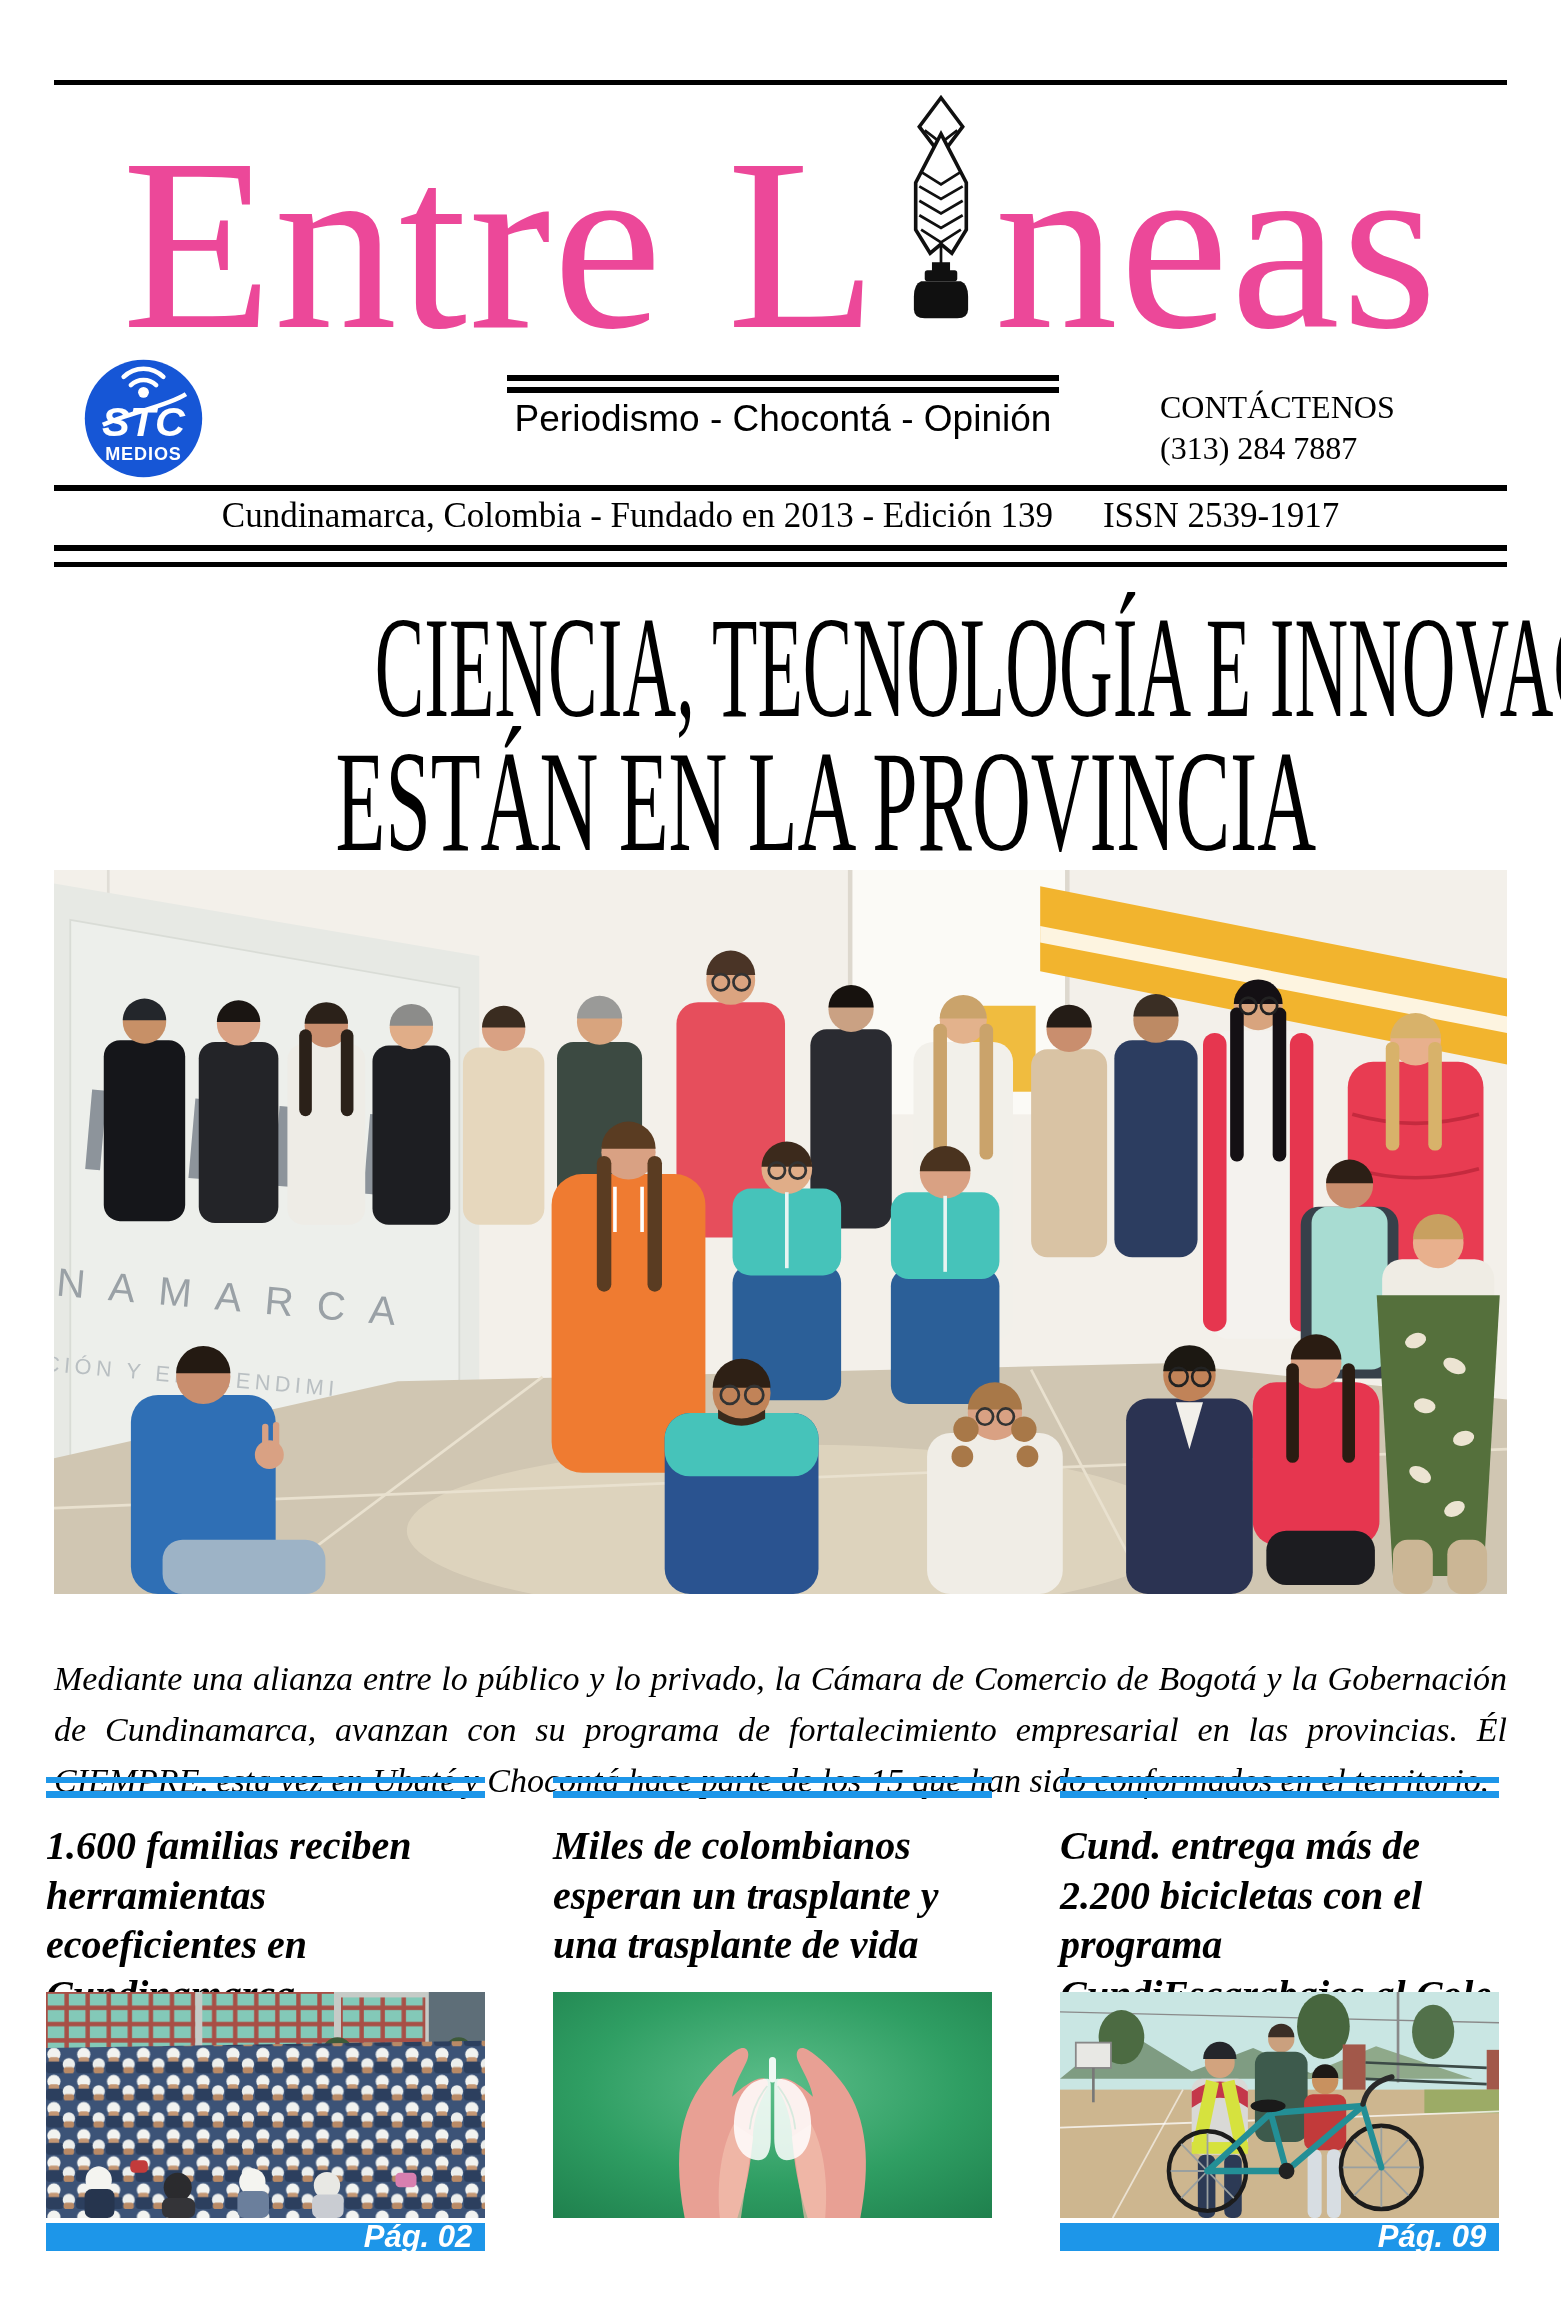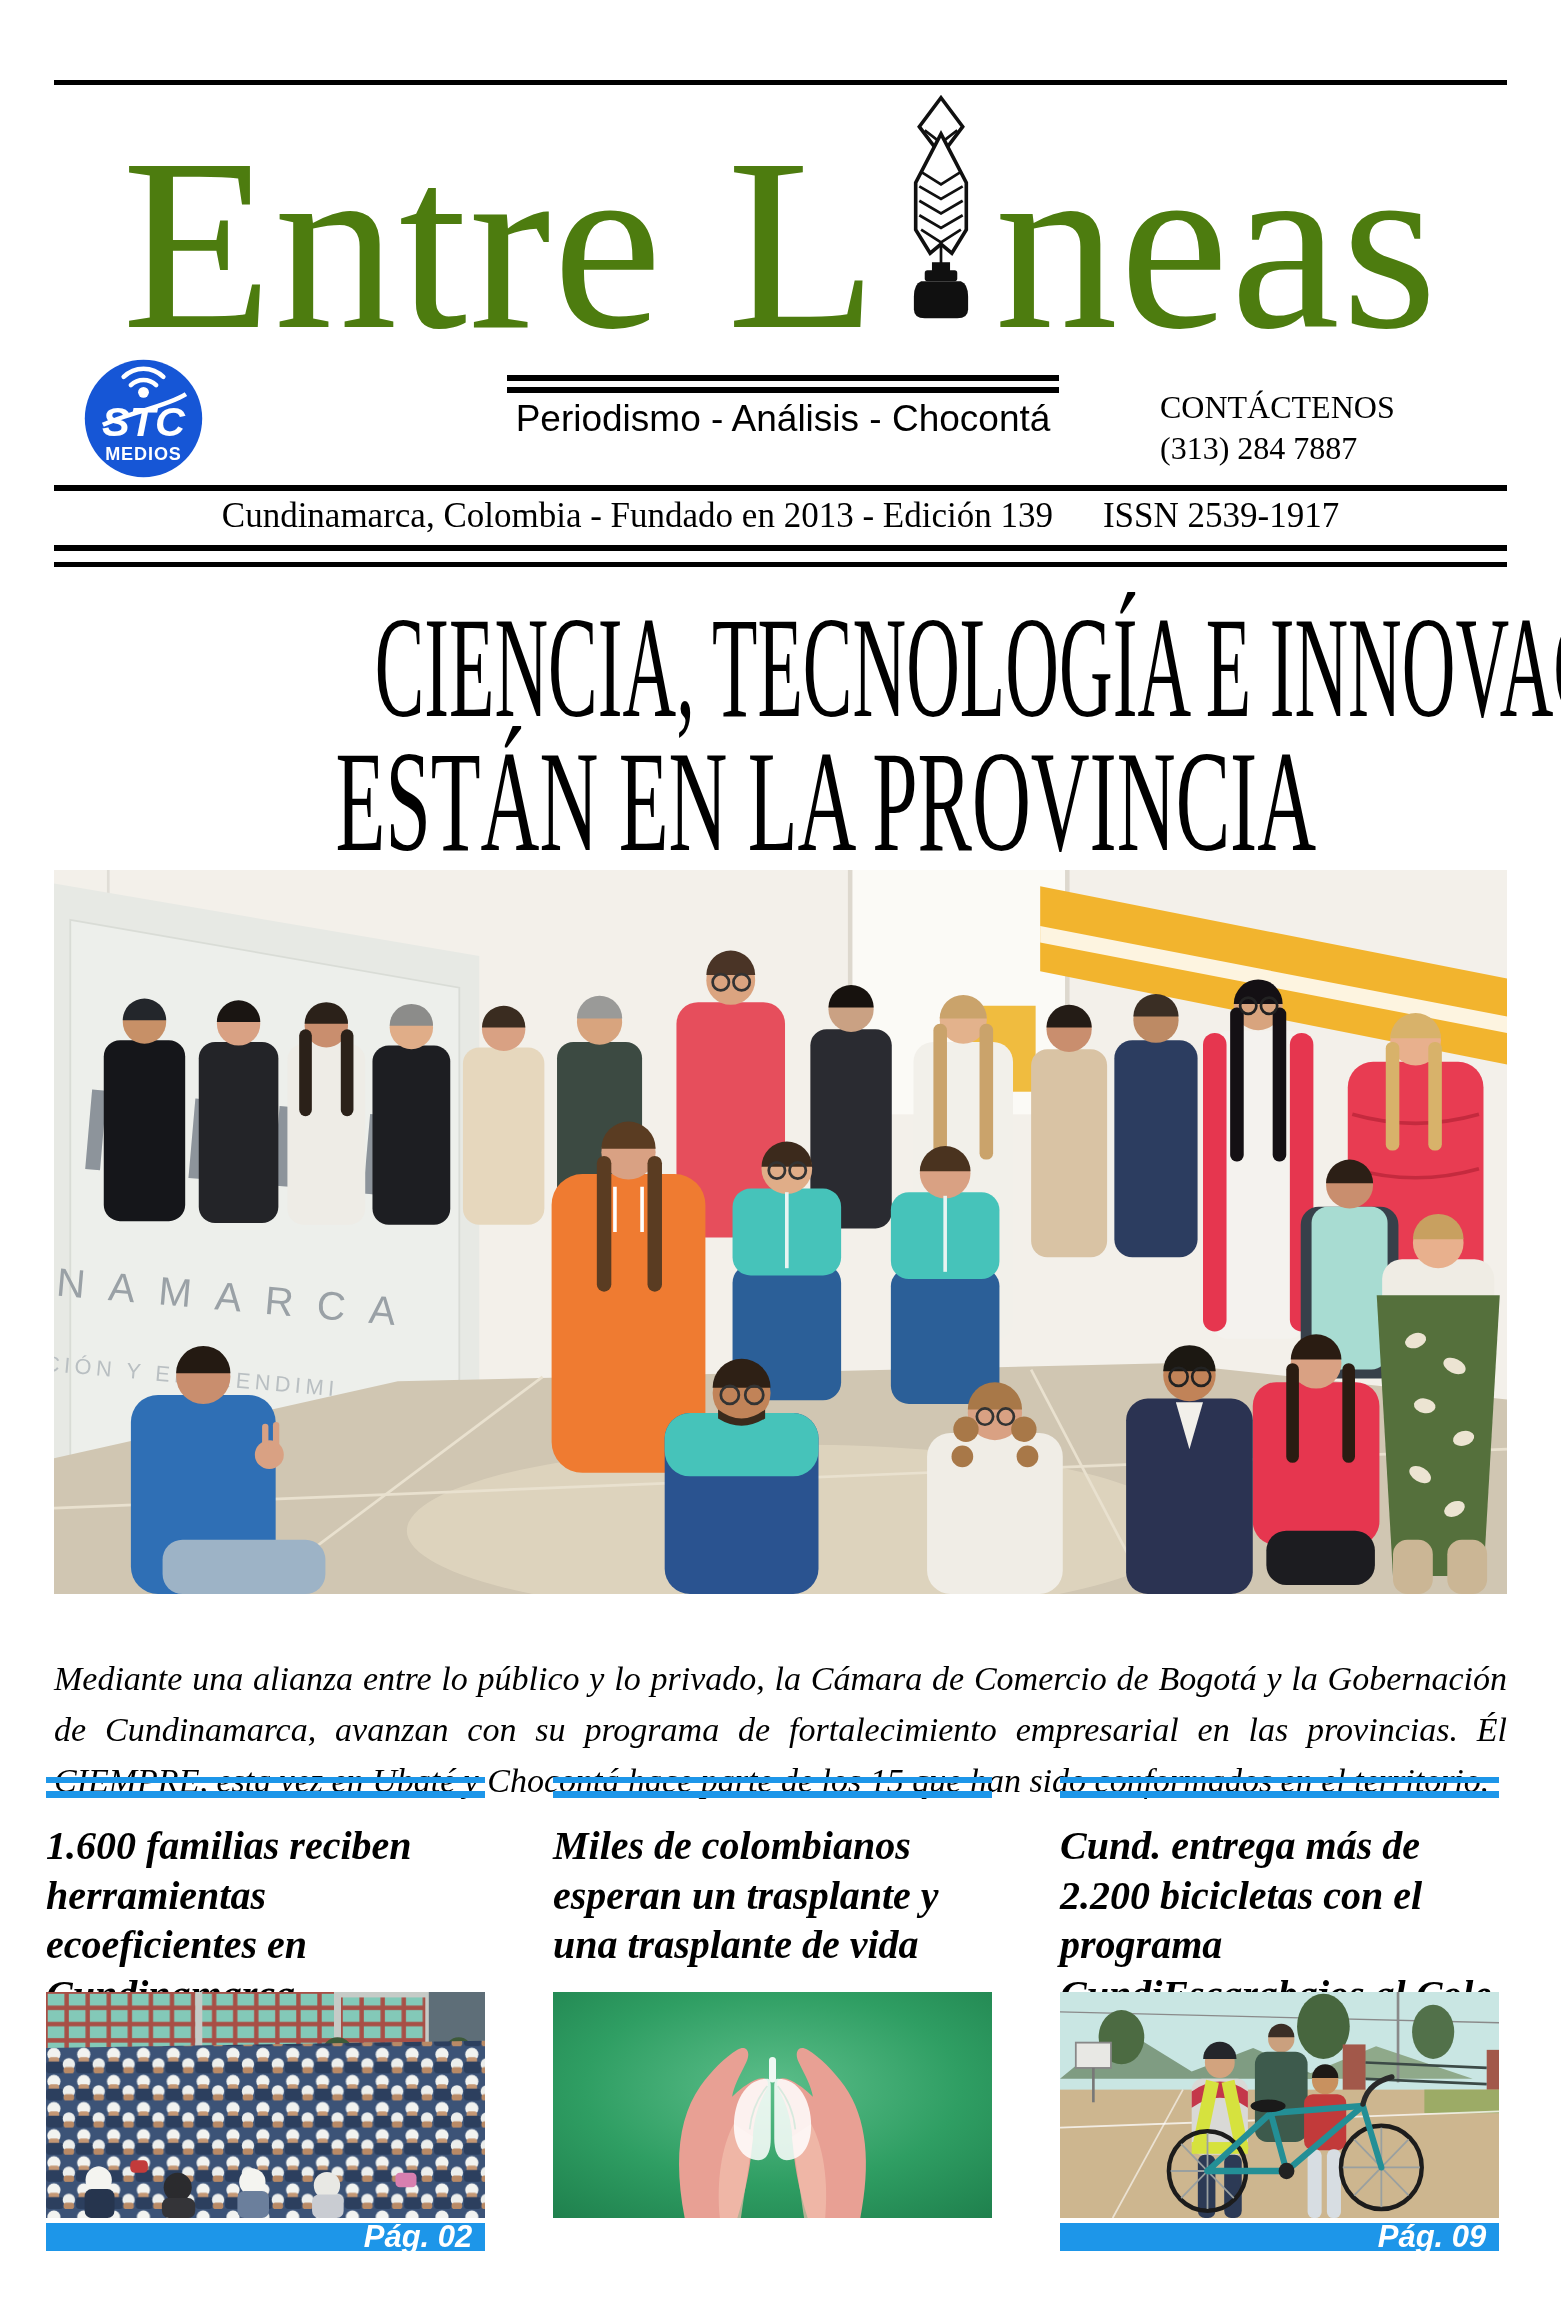--- a/index.html
+++ b/index.html
@@ -5,21 +5,21 @@
   html,body{margin:0;padding:0;background:#888;}
   .page{position:relative;width:1561px;height:2316px;margin:0 auto;background:#ffffff;
         font-family:"Liberation Serif",serif;color:#000;overflow:hidden;}
 
   
   .top-rule{position:absolute;left:54px;top:80px;width:1453px;height:5.4px;background:#000;}
 
   
   .masthead{position:absolute;left:54px;top:85px;width:1453px;height:282px;
             display:flex;justify-content:center;align-items:flex-end;}
-  .mast-text{font-size:246px;line-height:1;color:#4d7c0f;letter-spacing:1.8px;white-space:pre;}
+  .mast-text{font-size:246px;line-height:1;color:#ec4899;letter-spacing:1.8px;white-space:pre;}
   .quill{width:94px;height:228px;margin:0 7.2px 45px 14.5px;flex:0 0 auto;}
 
   
   .stc-logo{position:absolute;left:83px;top:358px;width:121px;height:121px;}
 
   
   .tagline-block{position:absolute;left:507px;top:375px;width:552px;text-align:center;}
   .tag-rule{height:6.3px;background:#000;margin-bottom:5.4px;}
   .tagline{font-family:"Liberation Sans",sans-serif;font-size:37px;margin-top:5.4px;color:#000;}
 
@@ -101,21 +101,21 @@
       <circle cx="67" cy="38" r="6" fill="#fff"></circle>
       <text x="67" y="86" text-anchor="middle" font-family="Liberation Sans, sans-serif" font-weight="bold" font-style="italic" font-size="46" fill="#fff">STC</text>
       <path d="M22,74 C52,60 92,54 114,40" stroke="#fff" stroke-width="5" fill="none"></path>
       <text x="67" y="113" text-anchor="middle" font-family="Liberation Sans, sans-serif" font-weight="bold" font-size="20" letter-spacing="1" fill="#fff">MEDIOS</text>
     </svg>
   </div>
 
   <div class="tagline-block">
     <div class="tag-rule"></div>
     <div class="tag-rule"></div>
-    <div class="tagline">Periodismo - Análisis - Chocontá</div>
+    <div class="tagline">Periodismo - Chocontá - Opinión</div>
   </div>
 
   <div class="contact">
     <div>CONTÁCTENOS</div>
     <div>(313) 284 7887</div>
   </div>
 
   <div class="hrule rule-a"></div>
   <div class="info-line">
     <span>Cundinamarca, Colombia - Fundado en 2013 - Edición 139</span>

